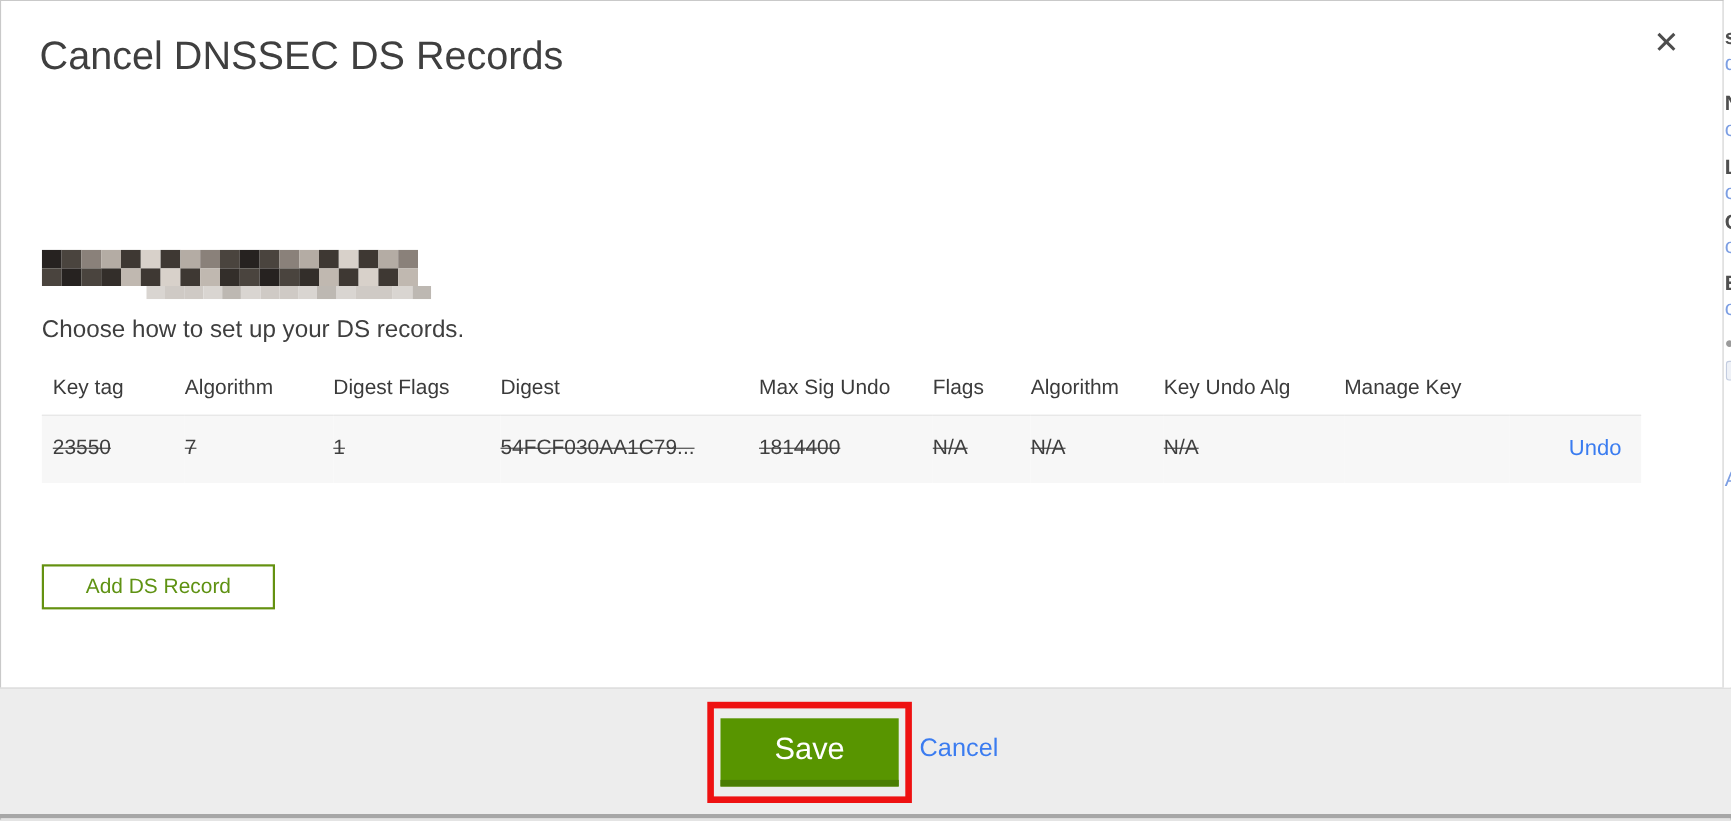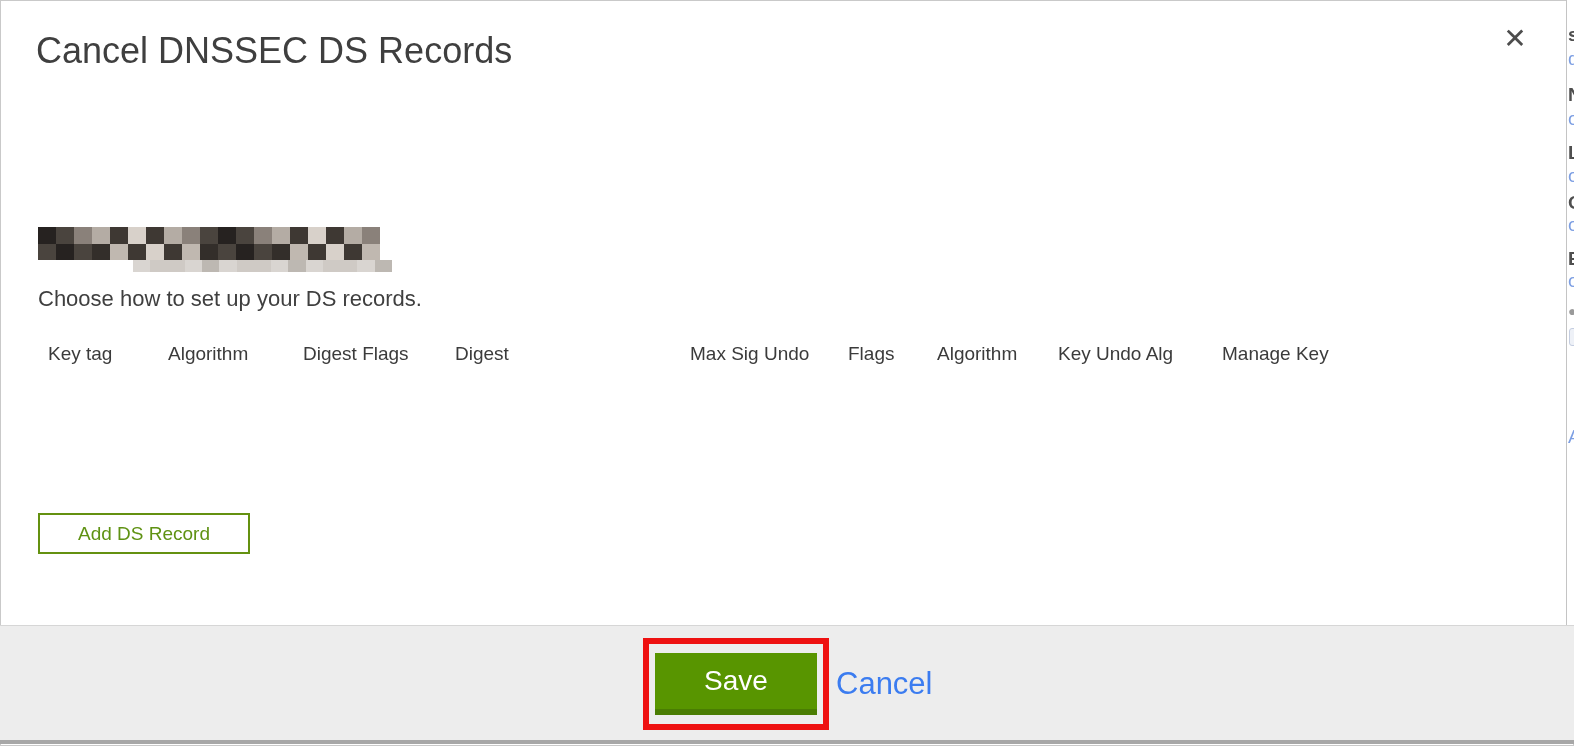--- a/index.html
+++ b/index.html
@@ -80,21 +80,21 @@
     border:6px solid #ee1111;
     display:flex; align-items:center; justify-content:center;
   }
   .save-btn {
     width:162px; height:62px;
     background:#589500; border:none; border-bottom:6px solid #4a7d03;
     color:#ffffff; font-size:28px; font-family:inherit; cursor:pointer;
   }
   .cancel-link {
     position:absolute; left:836px; top:40px;
-    font-size:31px; color:#3b7cf0; cursor:pointer; text-decoration:none;
+    font-size:23px; color:#3b7cf0; cursor:pointer; text-decoration:none;
   }
   .bottom-strip {
     position:absolute; left:0; top:740px; width:1574px; height:4px;
     background:#a7a7a7;
   }
 
   
   .bg-strip {
     position:absolute; left:1567px; top:0; width:7px; height:625px;
     overflow:hidden; background:#ffffff;
@@ -196,20 +196,32 @@
       <th>Digest</th>
       <th>Max Sig Undo</th>
       <th>Flags</th>
       <th>Algorithm</th>
       <th>Key Undo Alg</th>
       <th>Manage Key</th>
       <th></th>
     </tr>
   </thead>
   <tbody>
+    <tr class="row-0">
+      <td class="struck">23550</td>
+      <td class="struck">7</td>
+      <td class="struck">1</td>
+      <td class="struck">54FCF030AA1C79...</td>
+      <td class="struck">1814400</td>
+      <td class="struck">N/A</td>
+      <td class="struck">N/A</td>
+      <td class="struck">N/A</td>
+      <td></td>
+      <td class="undo-cell"><a class="undo-link">Undo</a></td>
+    </tr>
   </tbody>
 </table>
 
 <button class="add-btn">Add DS Record</button>
 
 <div class="footer">
   <div class="annotation-box">
     <button class="save-btn">Save</button>
   </div>
   <a class="cancel-link">Cancel</a>

